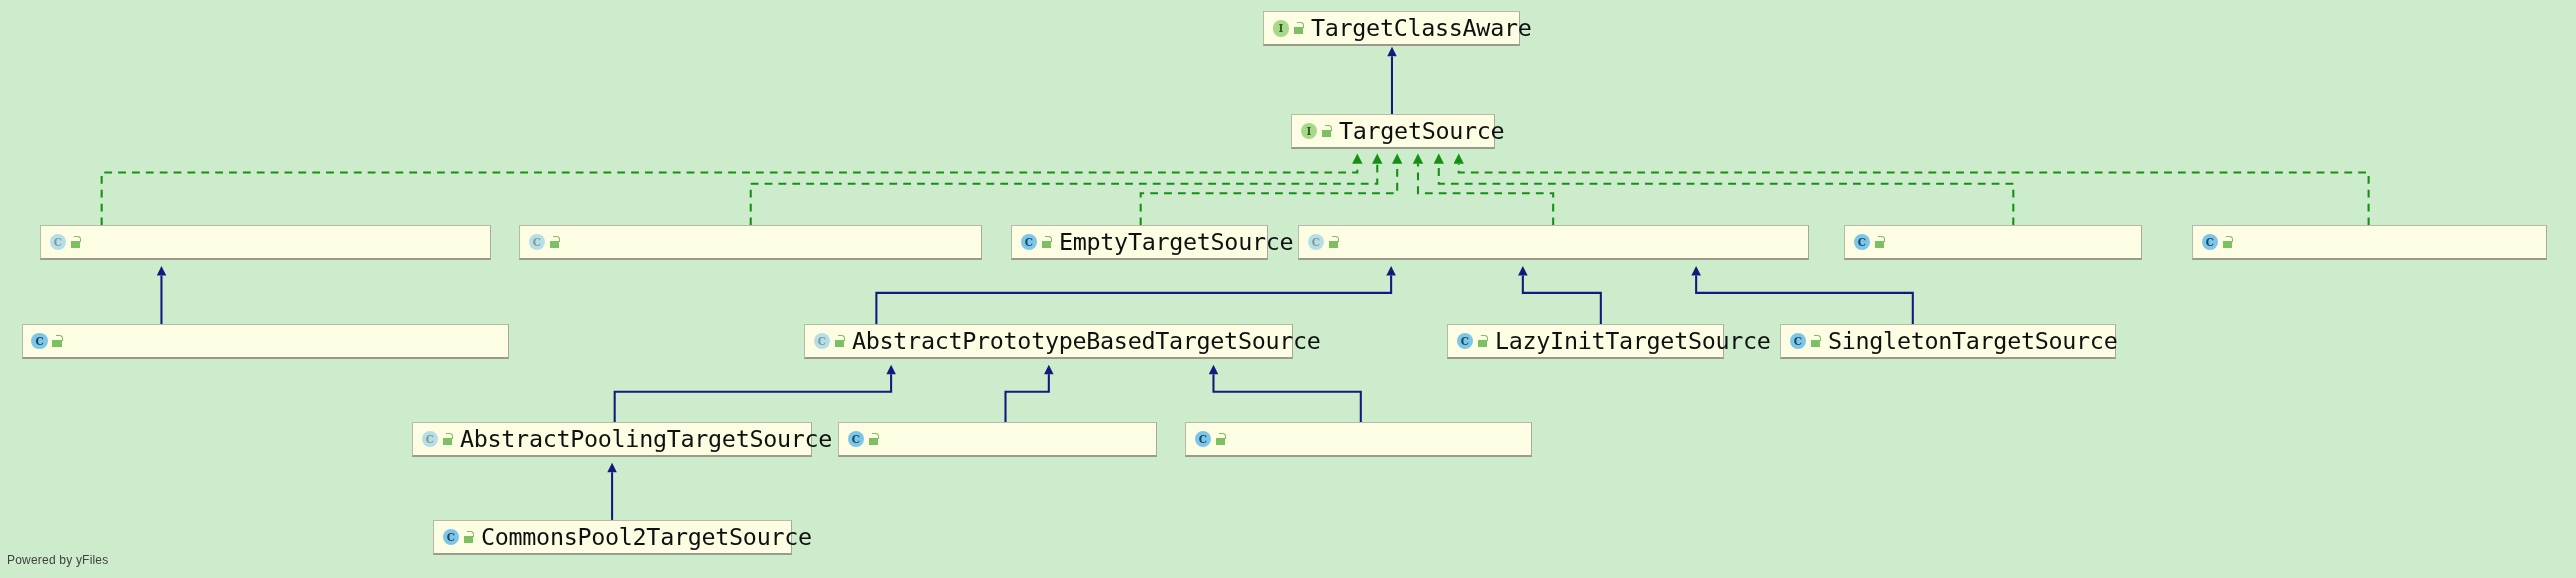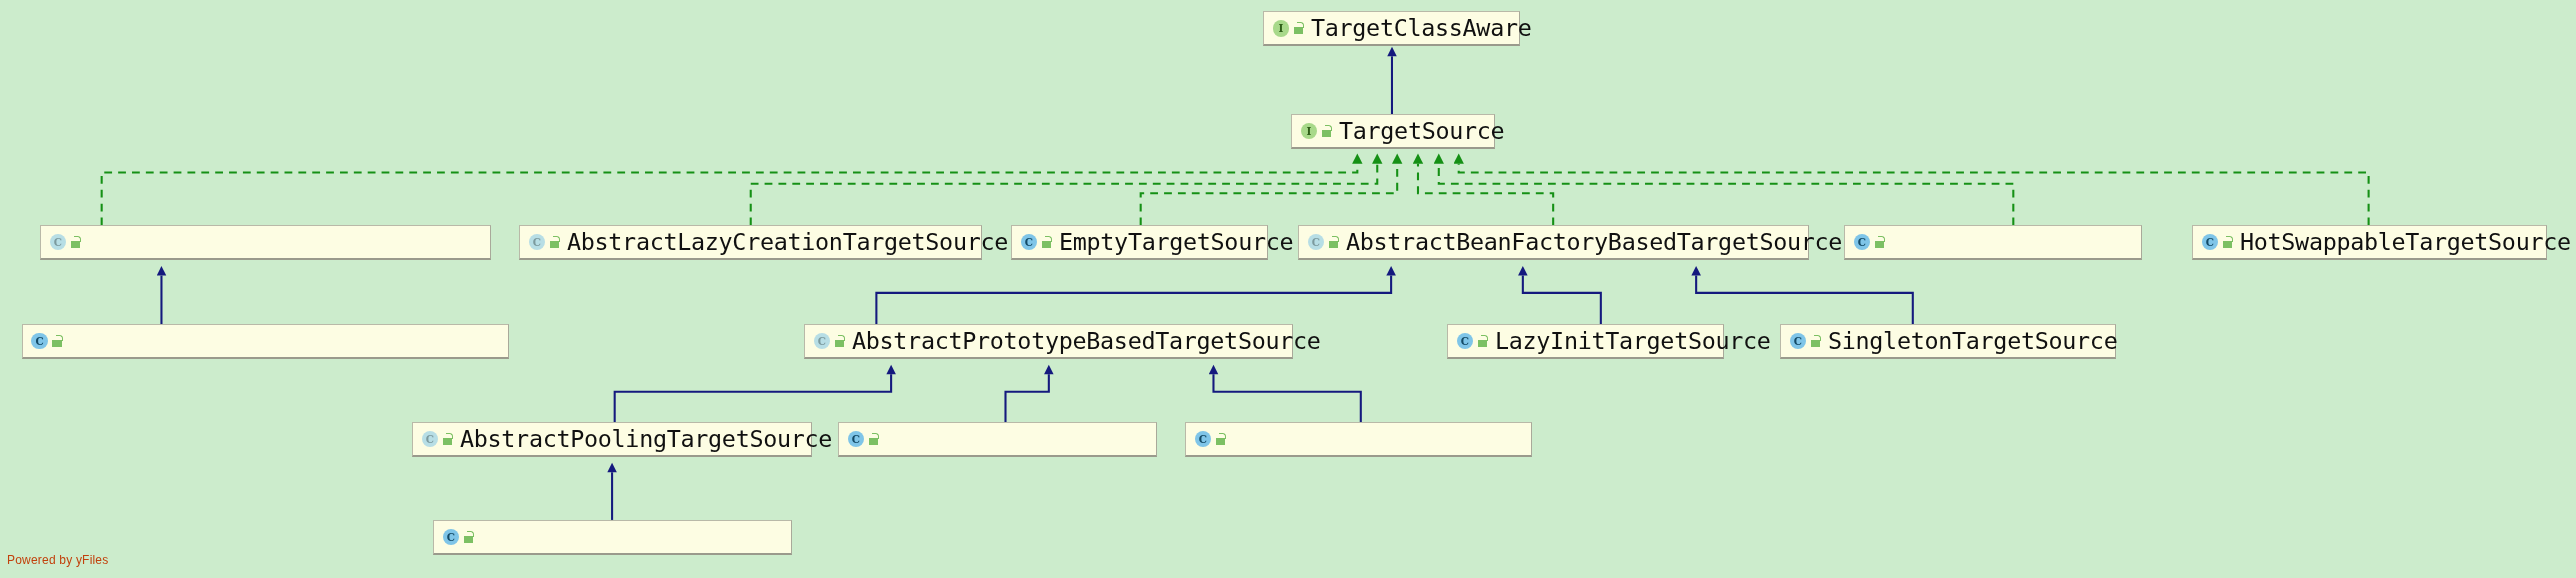--- a/index.html
+++ b/index.html
@@ -91,21 +91,21 @@
     border-bottom: none;
     border-left: none;
     border-radius: 0 3.5px 0 0;
   }
   .watermark {
     position: absolute;
     left: 7px;
     top: 553px;
     font-family: "Liberation Sans", sans-serif;
     font-size: 12px;
-    color: #c2410c;
+    color: #404040;
     letter-spacing: 0.2px;
   }
 </style>
 </head>
 <body>
 
 <div id="canvas">
 
   <svg id="edge-layer" width="2576" height="578" viewBox="0 0 2972 667">
     <defs>
@@ -166,60 +166,57 @@
         </span>
       </div>
       <div class="node" style="left: 519px; top: 225px; width: 463px; height: 35px;">
         <span class="icon-group">
           <span class="type-icon cls abstract">C</span>
           <span class="vis-icon">
             <span class="shackle"></span>
             <span class="body"></span>
           </span>
         </span>
-        <span class="node-label">AbstractLazyCreationTargetSource</span>
       </div>
       <div class="node" style="left: 1011px; top: 225px; width: 257px; height: 35px;">
         <span class="icon-group">
           <span class="type-icon cls">C</span>
           <span class="vis-icon">
             <span class="shackle"></span>
             <span class="body"></span>
           </span>
         </span>
         <span class="node-label">EmptyTargetSource</span>
       </div>
       <div class="node" style="left: 1298px; top: 225px; width: 511px; height: 35px;">
         <span class="icon-group">
           <span class="type-icon cls abstract">C</span>
           <span class="vis-icon">
             <span class="shackle"></span>
             <span class="body"></span>
           </span>
         </span>
-        <span class="node-label">AbstractBeanFactoryBasedTargetSource</span>
       </div>
       <div class="node" style="left: 1844px; top: 225px; width: 298px; height: 35px;">
         <span class="icon-group">
           <span class="type-icon cls">C</span>
           <span class="vis-icon">
             <span class="shackle"></span>
             <span class="body"></span>
           </span>
         </span>
       </div>
       <div class="node" style="left: 2192px; top: 225px; width: 355px; height: 35px;">
         <span class="icon-group">
           <span class="type-icon cls">C</span>
           <span class="vis-icon">
             <span class="shackle"></span>
             <span class="body"></span>
           </span>
         </span>
-        <span class="node-label">HotSwappableTargetSource</span>
       </div>
       <div class="node" style="left: 21.7px; top: 324px; width: 487px; height: 35px;">
         <span class="icon-group">
           <span class="type-icon cls">C</span>
           <span class="vis-icon">
             <span class="shackle"></span>
             <span class="body"></span>
           </span>
         </span>
       </div>
@@ -282,18 +279,19 @@
         </span>
       </div>
       <div class="node" style="left: 433px; top: 520px; width: 359px; height: 35px;">
         <span class="icon-group">
           <span class="type-icon cls">C</span>
           <span class="vis-icon">
             <span class="shackle"></span>
             <span class="body"></span>
           </span>
         </span>
+        <span class="node-label">CommonsPool2TargetSource</span>
       </div>
     </div>
 
   <div class="watermark">Powered by yFiles</div>
 </div>
 
 
 </body></html>

